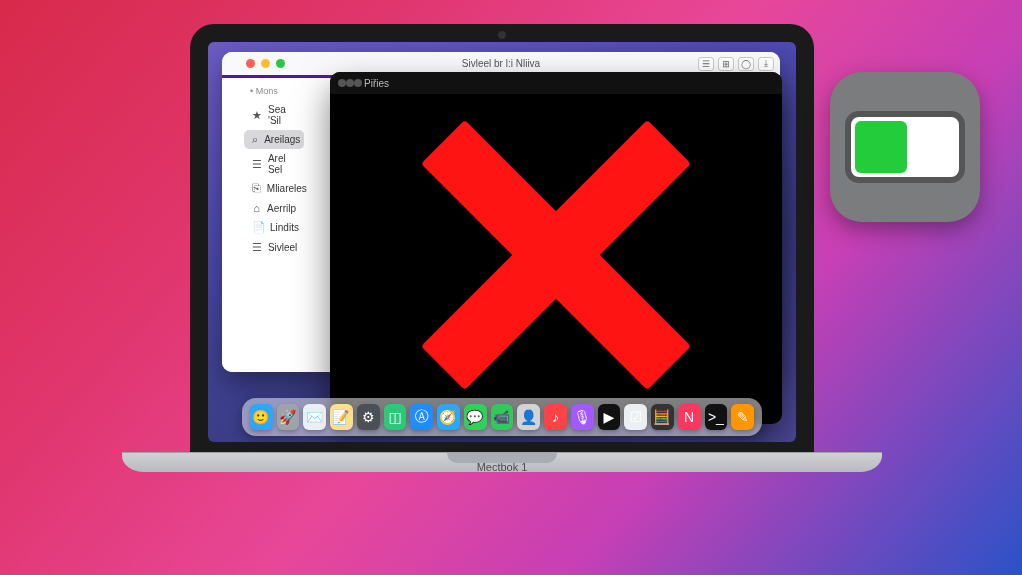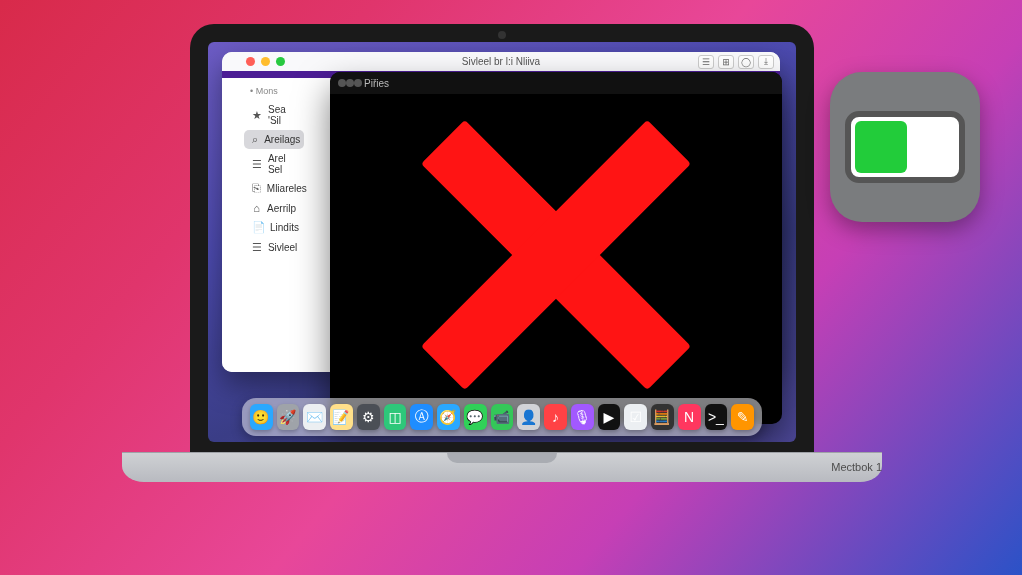--- a/index.html
+++ b/index.html
@@ -27,26 +27,26 @@
     background: #333;
   }
   .screen {
     width: 100%; height: 100%;
     border-radius: 6px;
     overflow: hidden;
     background: linear-gradient(160deg, #6d5cc5 0%, #4d4bb0 35%, #3a3d86 65%, #4c4796 100%);
     position: relative;
   }
   .hinge {
-    width: 760px; height: 30px;
+    width: 760px; height: 20px;
     margin-left: -68px;
     background: linear-gradient(#cfd1d4, #b8bac0);
     border-radius: 0 0 22px 22px / 0 0 16px 16px;
     position: relative;
-    text-align: right;
+    text-align: center;
     border-top: 1px solid #9fa2a7;
   }
   .hinge::after {
     content:"";
     position: absolute; left:50%; top:0; transform: translateX(-50%);
     width: 110px; height: 10px;
     border-radius: 0 0 12px 12px;
     background: #a9acb2;
   }
   .laptop-label {
@@ -60,21 +60,21 @@
     border-radius: 10px;
     box-shadow: 0 12px 30px rgba(0,0,0,.4);
     display: flex; flex-direction: column;
     overflow: hidden;
   }
   .titlebar {
     height: 26px;
     display: flex; align-items: center;
     padding: 0 24px;
     gap: 6px;
-    border-bottom: 7px solid #4c1d95;
+    border-bottom: 3px solid #4c1d95;
     background: #f9f9fb;
     position: relative;
   }
   .traffic { display:flex; gap:6px; }
   .dot { width: 9px; height: 9px; border-radius: 50%; }
   .dot.red { background:#ff5f57; }
   .dot.yellow { background:#ffbd2e; }
   .dot.green { background:#28c940; }
   .titlebar .title {
     position:absolute; left:0; right:0; text-align:center;

